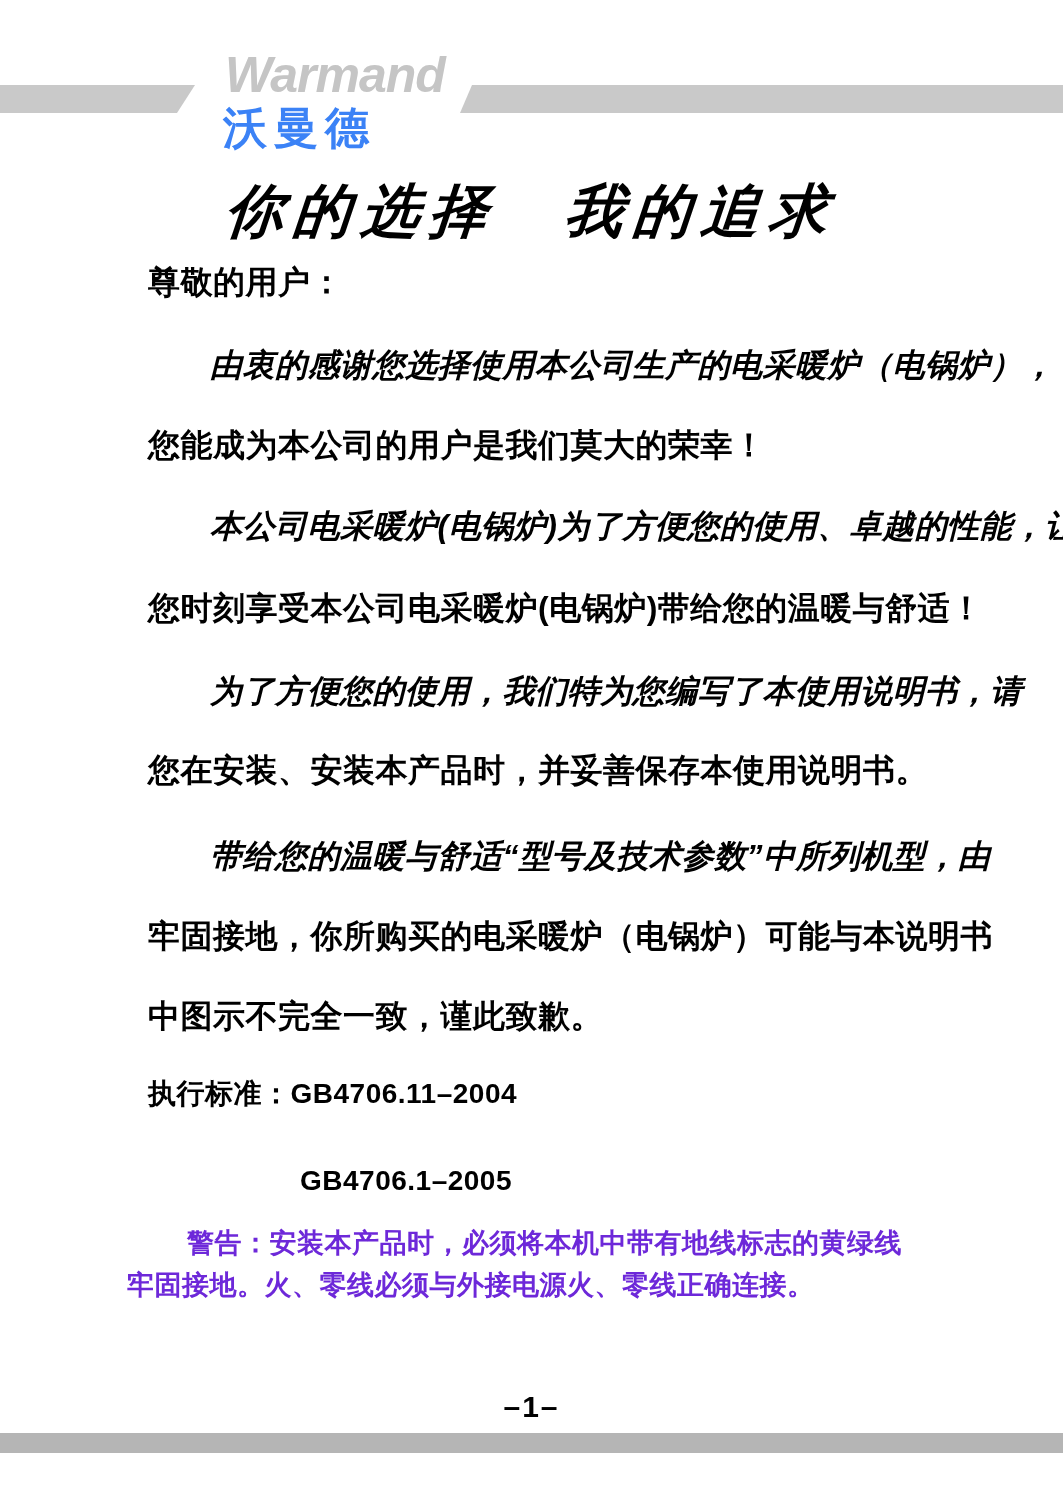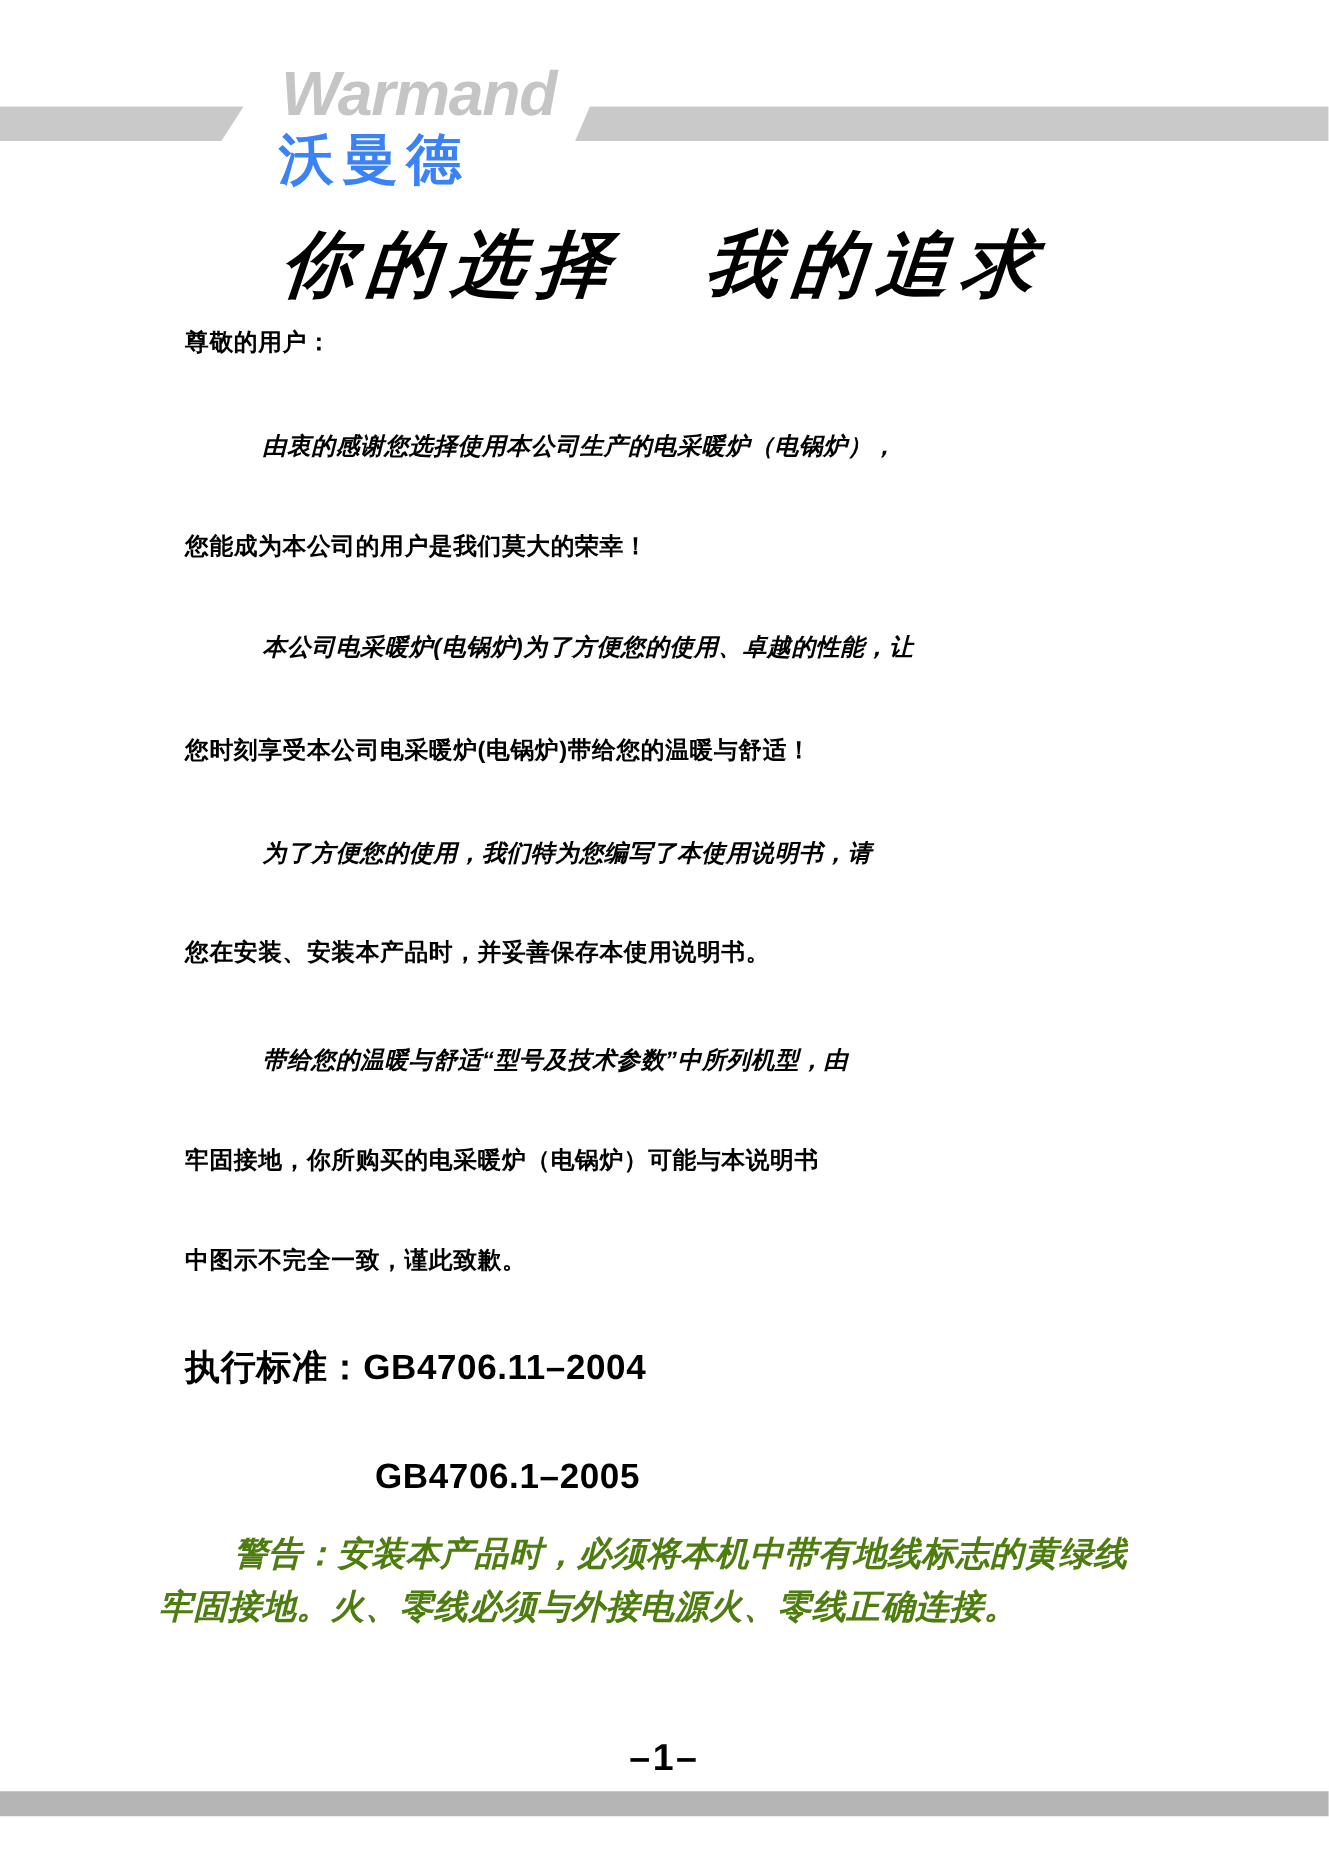--- a/index.html
+++ b/index.html
@@ -53,40 +53,39 @@
     letter-spacing: 10px;
     transform: skewX(-5deg);
     line-height: 1.15;
     color: #000;
   }
 
   
   .line {
     position: absolute;
     left: 148px;
-    font-size: 19px;
+    font-size: 32px;
     font-weight: bold;
     line-height: 1.15;
     letter-spacing: 0.5px;
     white-space: nowrap;
   }
   .indent { left: 210px; font-style: italic; }
 
   .std-latin { font-size: 28px; text-align: right; }
 
   
   .warn {
     position: absolute;
-    color: #4d7c0f;
+    color: #6d28d9;
     font-size: 27px;
     font-weight: bold;
     line-height: 1.15;
     letter-spacing: 0.5px;
     white-space: nowrap;
-    font-style: italic;
   }
 
   
   .page-num {
     left: 0; right: 0; top: 1390px;
     text-align: center;
     font-size: 30px; font-weight: bold;
     letter-spacing: 2px;
   }
   .footer-bar {

